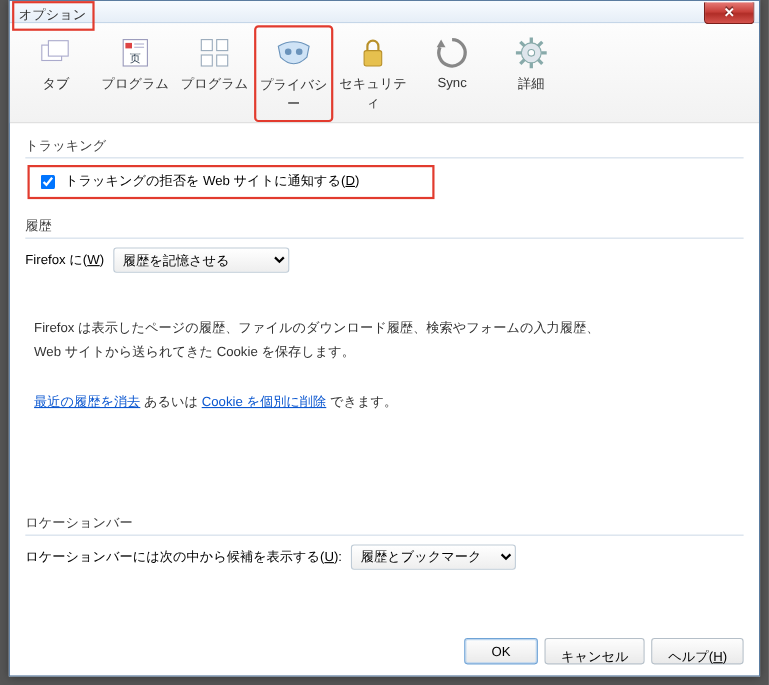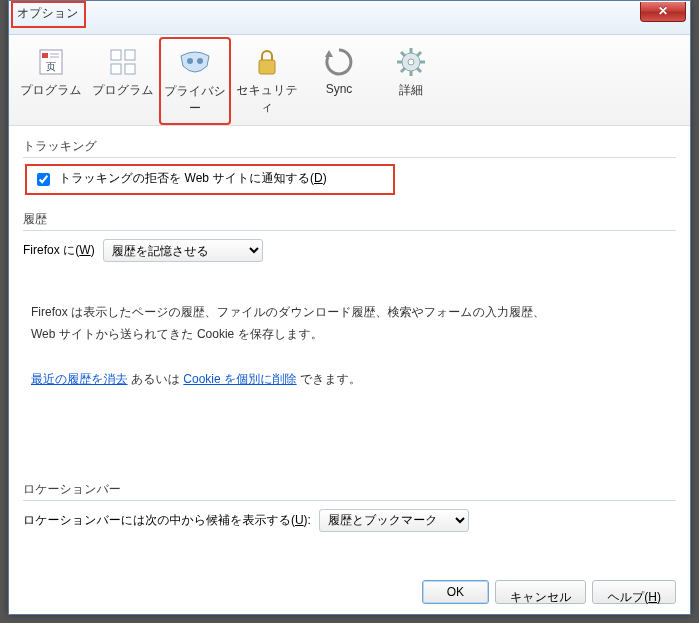--- a/index.html
+++ b/index.html
@@ -14,21 +14,21 @@
   }
   .window {
     position: absolute;
     left: 8px; top: 0;
     width: 683px; height: 615px;
     background: #fff;
     border: 1px solid #5a7ca0;
     box-shadow: 0 0 8px rgba(0,0,0,.4);
   }
   .titlebar {
-    height: 34px;
+    height: 20px;
     background: linear-gradient(#f7fbff,#e6eef7);
     border-bottom: 1px solid #c5d6e8;
     position: relative;
     padding-left: 48px;
   }
   .title-highlight {
     border: 2px solid #e23b2e;
     position: absolute;
     left: 2px; top: 0px;
     padding: 2px 6px 4px 4px;
@@ -134,20 +134,29 @@
 <body>
 
 <div class="window">
 
   <div class="titlebar">
     <span class="title-highlight">オプション</span>
     <div class="close-btn">✕</div>
   </div>
 
   <div class="toolbar">
+    <div class="tool-item">
+      <div class="tool-icon">
+        <svg width="34" height="30">
+            <rect x="4" y="8" width="18" height="14" fill="#fff" stroke="#aac"></rect>
+            <rect x="10" y="4" width="18" height="14" fill="#fff" stroke="#aac"></rect>
+          </svg>
+      </div>
+      <div class="tool-label">タブ</div>
+    </div>
     <div class="tool-item">
       <div class="tool-icon">
         <svg width="34" height="32">
             <rect x="6" y="4" width="22" height="24" fill="#fff" stroke="#99b"></rect>
             <rect x="8" y="7" width="6" height="5" fill="#d44"></rect>
             <line x1="16" y1="8" x2="25" y2="8" stroke="#aac"></line>
             <line x1="16" y1="11" x2="25" y2="11" stroke="#aac"></line>
             <text x="12" y="24" font-size="10" fill="#345">页</text>
           </svg>
       </div>

